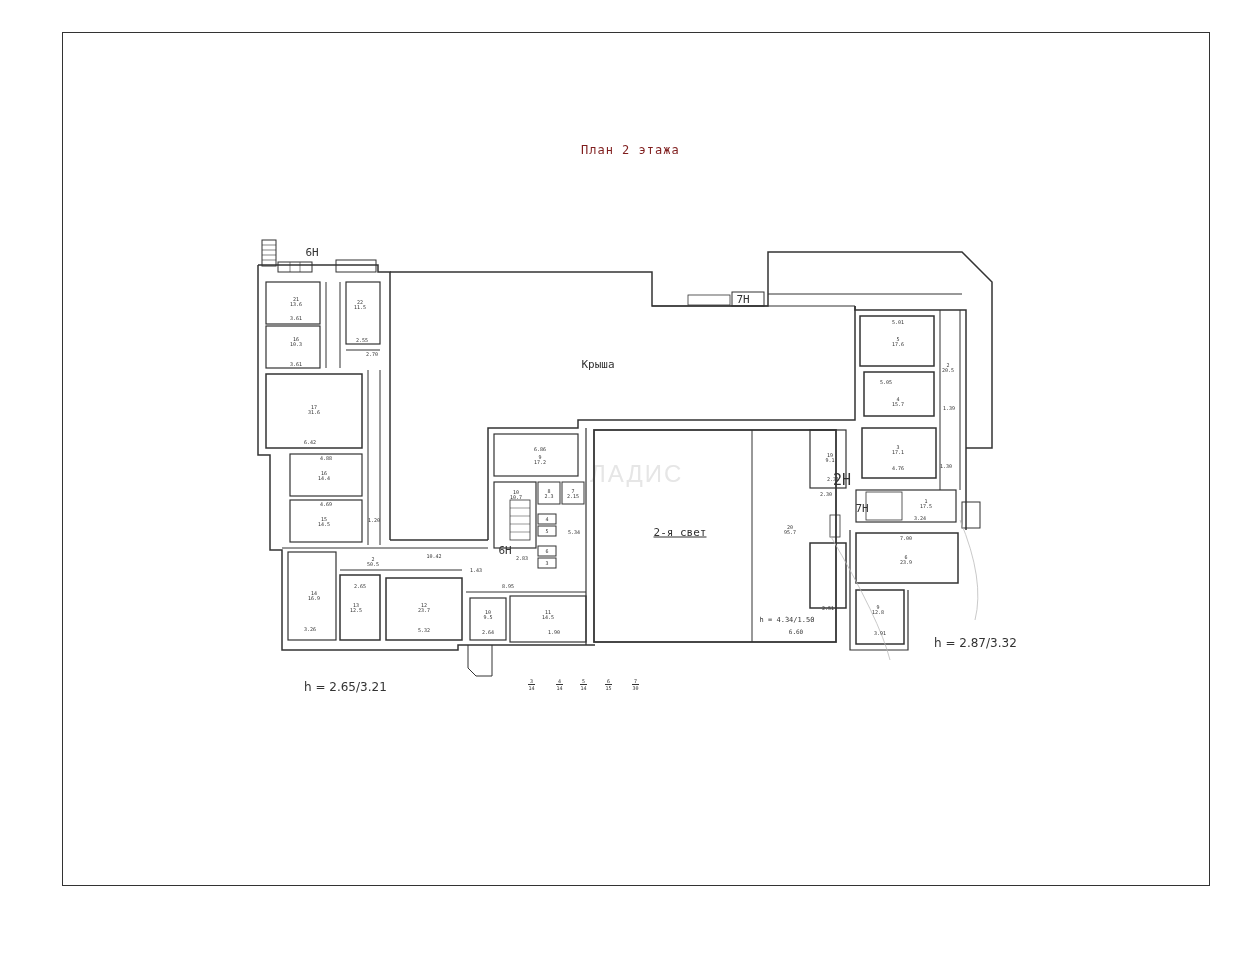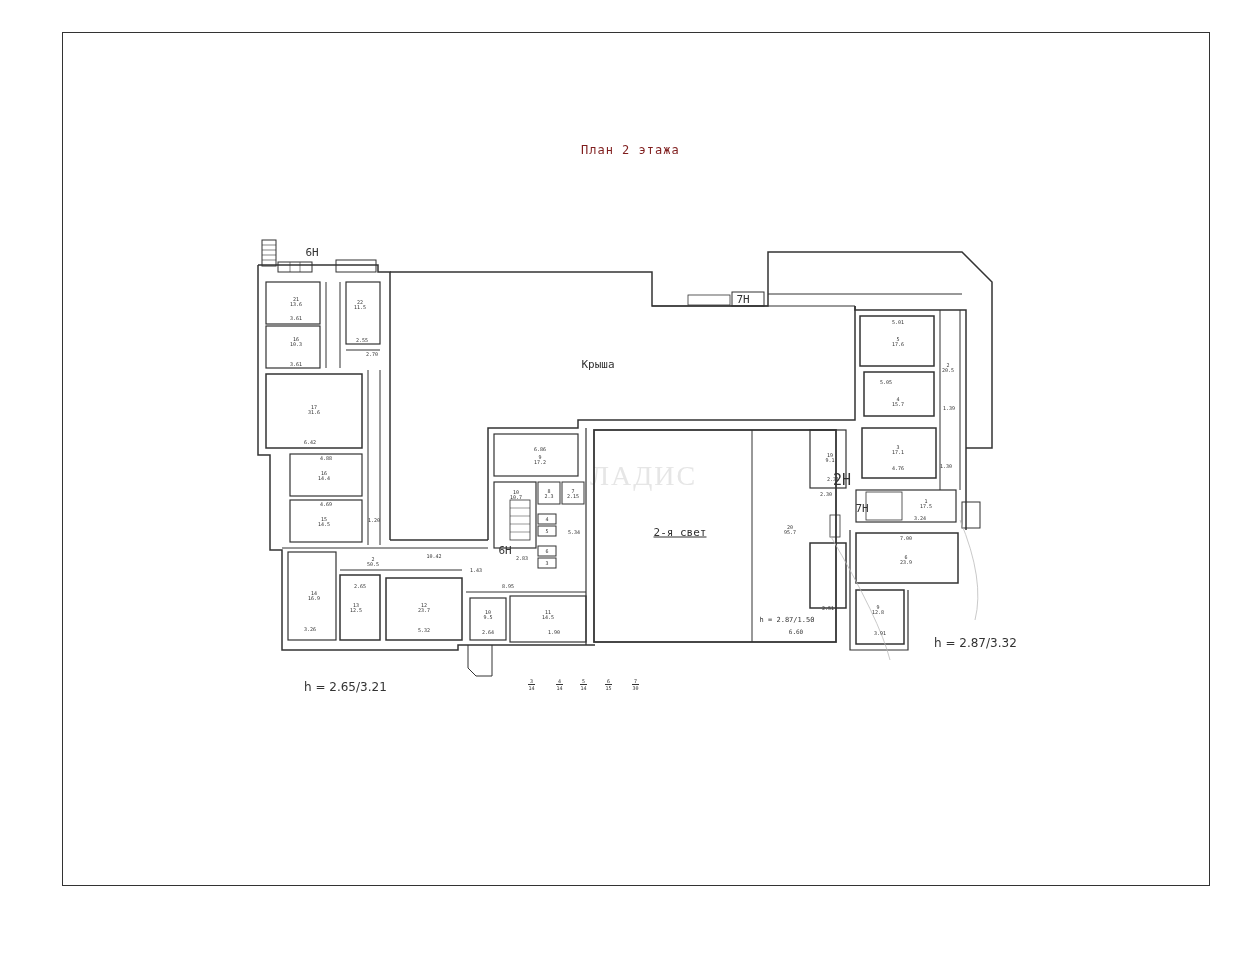--- a/index.html
+++ b/index.html
@@ -6,21 +6,21 @@
   body{width:1254px;height:953px;position:relative;overflow:hidden;font-family:"DejaVu Sans Mono",monospace;color:#222;}
   .frame{position:absolute;left:62px;top:32px;width:1148px;height:854px;border:1.5px solid #333;box-sizing:border-box;}
   .title{position:absolute;left:581px;top:143px;font-size:12px;letter-spacing:1px;color:#7f1d1d;}
   svg{position:absolute;left:0;top:0;}
   .lbl{position:absolute;font-size:5px;color:#333;line-height:1;white-space:nowrap;transform:translate(-50%,-50%);text-align:center;}
   .big{font-size:11px;}
   .h{position:absolute;font-family:"DejaVu Sans",sans-serif;font-size:12px;color:#333;}
   .frac{position:absolute;font-size:5px;color:#333;text-align:center;}
   .frac span{display:block;}
   .frac .top{border-bottom:1px solid #333;padding:0 2px;}
-  .watermark{position:absolute;left:590px;top:460px;font-family:Liberation Serif, serif;font-size:28px;color:#e6e6e6;letter-spacing:2px;}
+  .watermark{position:absolute;left:590px;top:460px;font-family:Liberation Sans, sans-serif;font-size:24px;color:#e6e6e6;letter-spacing:2px;}
 </style>
 </head>
 <body>
 
 <div class="frame"></div>
 <div class="title">План 2 этажа</div>
 <div class="watermark">ЛАДИС</div>
 
 <svg width="1254" height="953">
   <g fill="none" stroke="#333" stroke-width="1.5">
@@ -117,21 +117,21 @@
 <div class="lbl big" style="left:598px;top:364px;">Крыша</div>
 <div class="lbl big" style="left:680px;top:532px;text-decoration:underline;">2-я свет</div>
 <div class="lbl" style="left:312px;top:252px;font-size:11px;">6Н</div>
 <div class="lbl" style="left:505px;top:550px;font-size:11px;">6Н</div>
 <div class="lbl" style="left:743px;top:299px;font-size:11px;">7Н</div>
 <div class="lbl" style="left:862px;top:508px;font-size:11px;">7Н</div>
 <div class="lbl" style="left:842px;top:480px;font-size:15px;">2Н</div>
 
 <div class="h" style="left:304px;top:680px;text-align:center;">h = 2.65/3.21</div>
 <div class="h" style="left:934px;top:636px;">h = 2.87/3.32</div>
-<div class="lbl" style="left:787px;top:620px;font-size:7px;">h = 2.87/1.50</div>
+<div class="lbl" style="left:787px;top:620px;font-size:7px;">h = 4.34/1.50</div>
 <div class="lbl" style="left:796px;top:632px;font-size:6px;">6.60</div>
 
 <div class="lbl" style="left:296px;top:302px;"><span>21</span><br><span>13.6</span></div>
 <div class="lbl" style="left:296px;top:342px;"><span>16</span><br><span>10.3</span></div>
 <div class="lbl" style="left:360px;top:305px;"><span>22</span><br><span>11.5</span></div>
 <div class="lbl" style="left:314px;top:410px;"><span>17</span><br><span>31.6</span></div>
 <div class="lbl" style="left:324px;top:476px;"><span>16</span><br><span>14.4</span></div>
 <div class="lbl" style="left:324px;top:522px;"><span>15</span><br><span>14.5</span></div>
 <div class="lbl" style="left:314px;top:596px;"><span>14</span><br><span>16.9</span></div>
 <div class="lbl" style="left:356px;top:608px;"><span>13</span><br><span>12.5</span></div>

